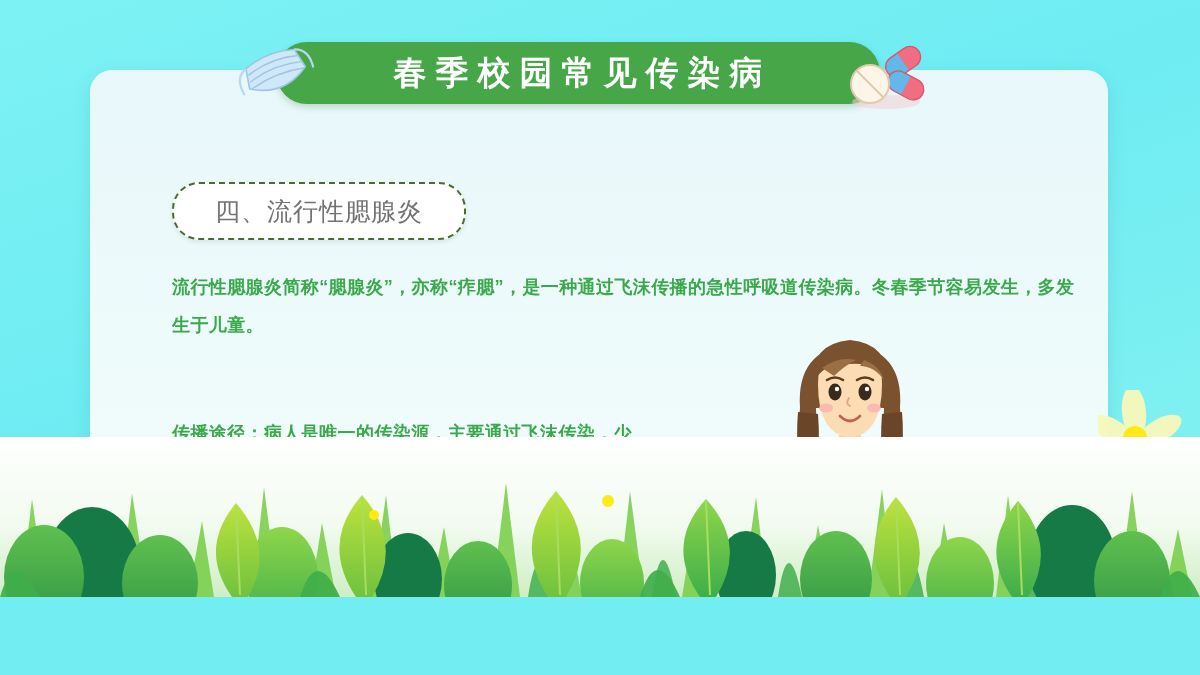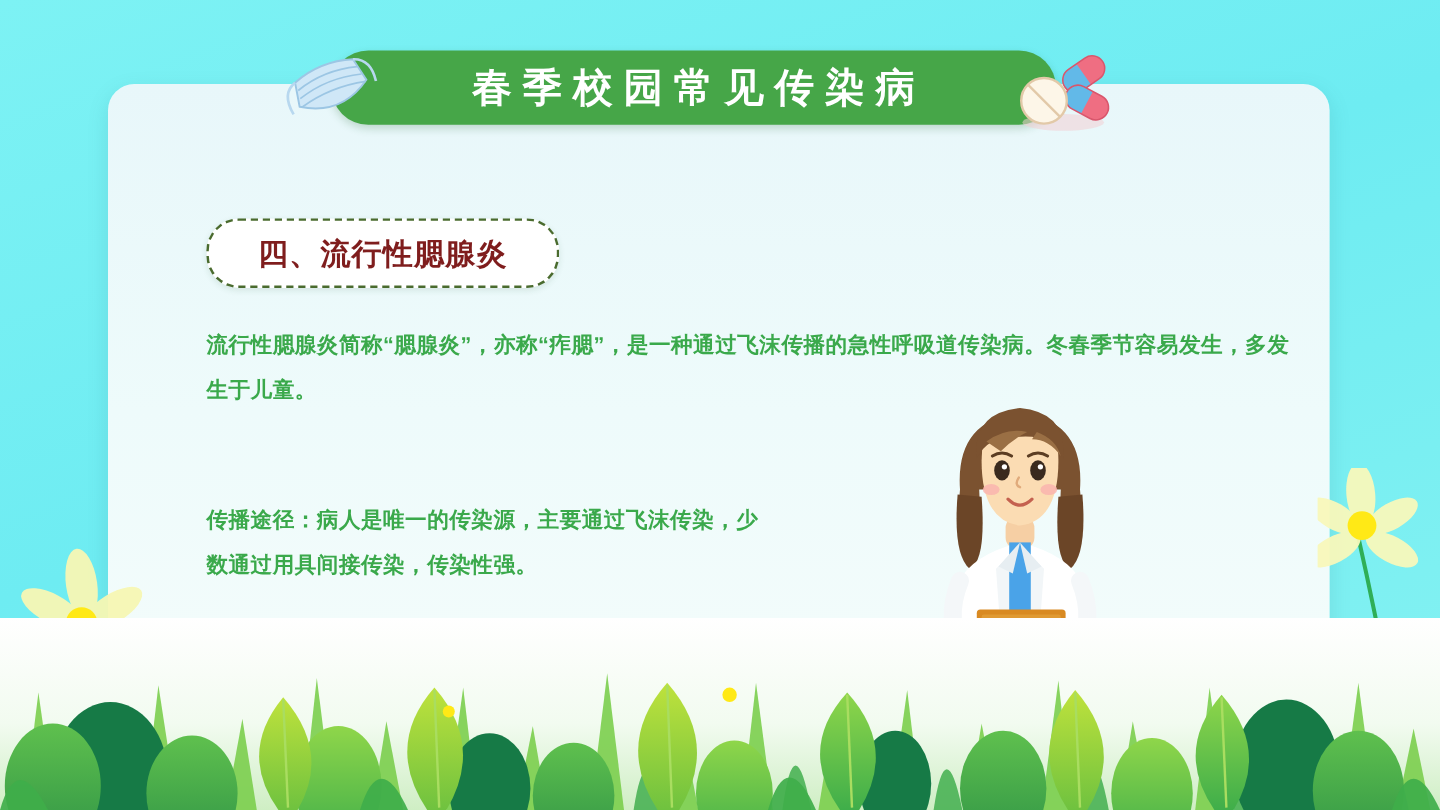--- a/index.html
+++ b/index.html
@@ -1,21 +1,21 @@
 <!DOCTYPE html>
 <html><head>
 <meta charset="utf-8">
 <style>
   html,body{margin:0;padding:0;}
   body{
     width:1200px;height:675px;overflow:hidden;
     font-family:"Liberation Sans","DejaVu Sans",sans-serif;
     background:#72eef2;
   }
-  #slide{position:relative;width:1200px;height:675px;overflow:hidden;
+  #slide{position:relative;width:1200px;height:597px;overflow:hidden;
     background:linear-gradient(160deg,#7df2f4 0%,#6eecf2 45%,#86f2f2 100%);}
 
   
   #card{position:absolute;left:90px;top:70px;width:1018px;height:497px;
     border-radius:22px;
     background:linear-gradient(180deg,#e8f7fa 0%,#eefbfb 55%,#f3fcfb 100%);
     box-shadow:0 6px 18px rgba(20,90,100,.13);}
 
   
   #banner-wrap{position:absolute;left:228px;top:36px;width:700px;height:74px;}
@@ -30,21 +30,21 @@
   
   #mask{position:absolute;left:2px;top:2px;width:92px;height:72px;}
   
   #pills{position:absolute;left:612px;top:4px;width:92px;height:72px;}
 
   
   #heading{position:absolute;left:172px;top:182px;width:290px;height:54px;
     border-radius:27px;background:#ffffff;border:2.5px dashed #4a6b2e;
     display:flex;align-items:center;justify-content:center;
     box-shadow:0 2px 5px rgba(40,90,50,.12);}
-  #heading-text{color:#7f1d1d;font-size:25px;font-weight:700;letter-spacing:1px;
+  #heading-text{color:#737373;font-size:25px;font-weight:400;letter-spacing:1px;
     white-space:nowrap;}
 
   
   .para{position:absolute;color:#3aa94b;font-size:18px;font-weight:700;
     line-height:38px;letter-spacing:.4px;}
   #para1{left:172px;top:268px;width:910px;}
   #para2{left:172px;top:393px;width:470px;margin-top:21px;}
 
   
   .flower{position:absolute;}

